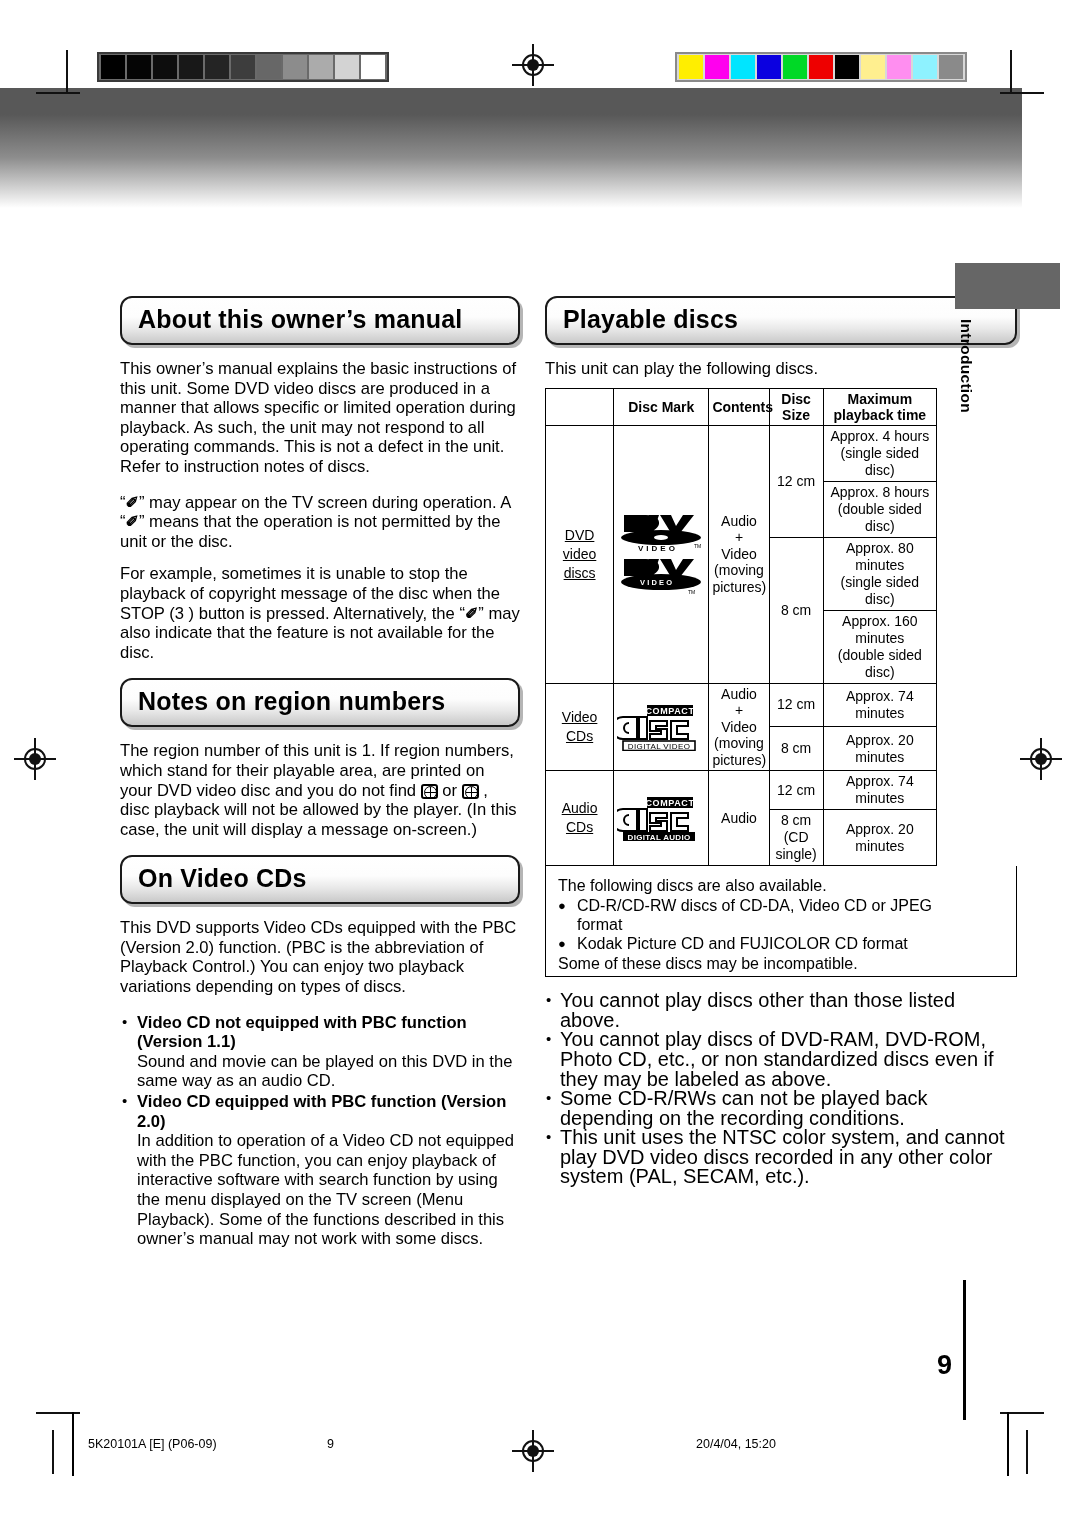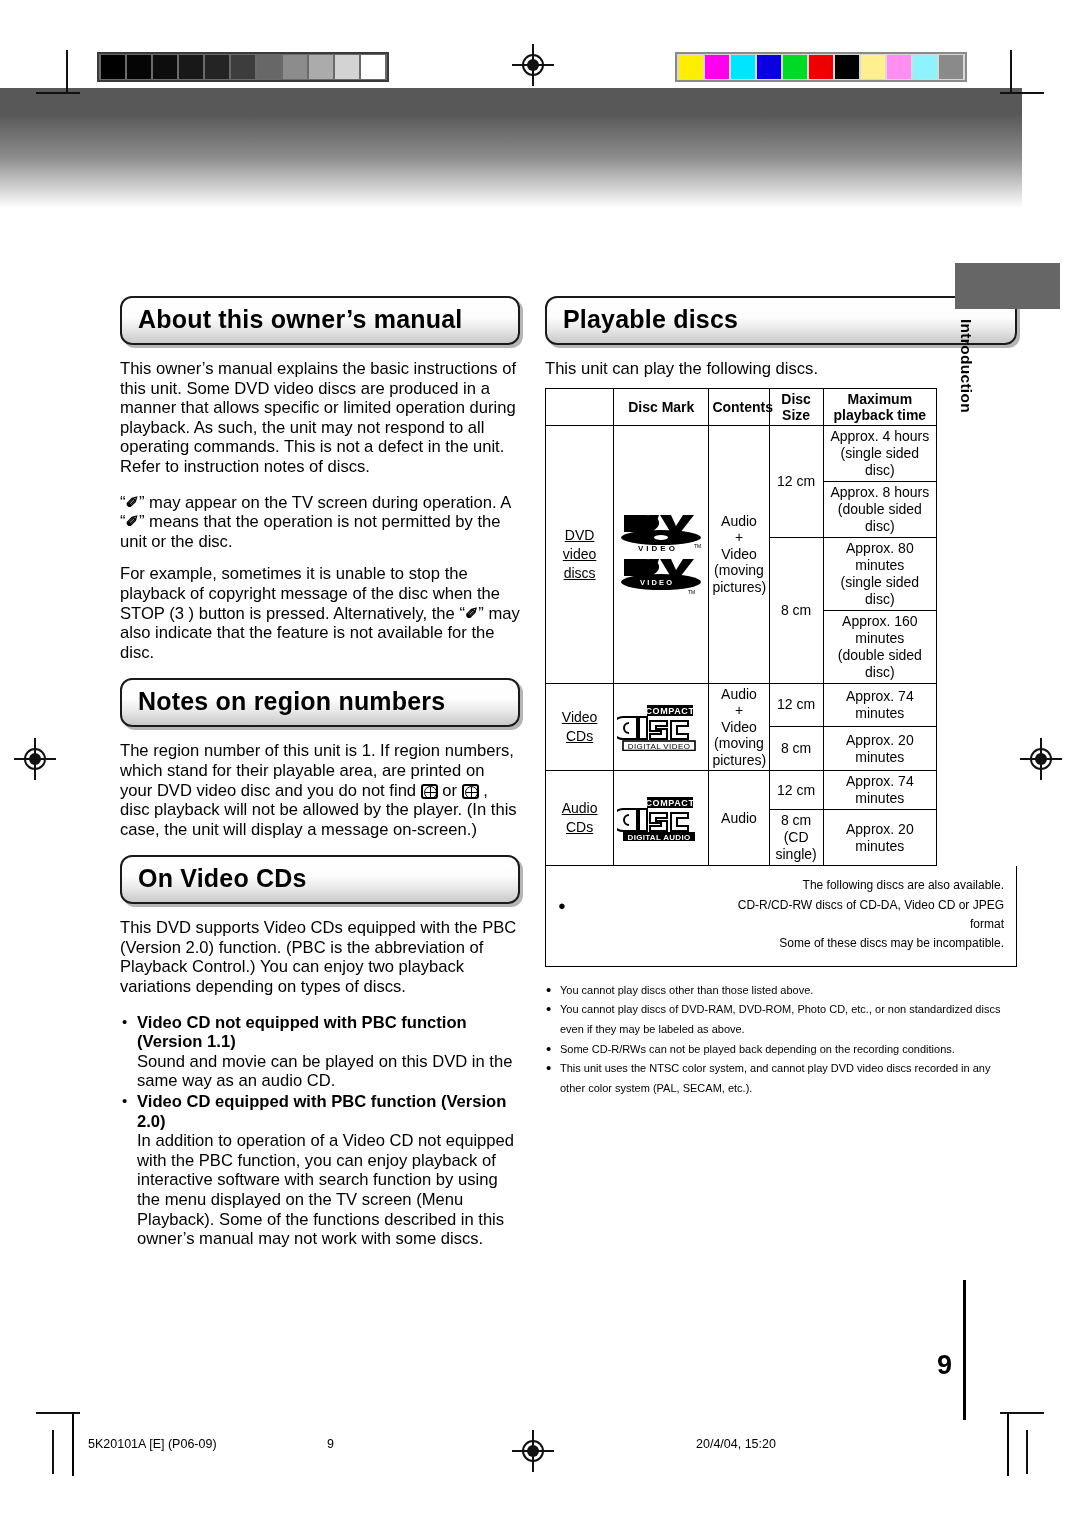--- a/index.html
+++ b/index.html
@@ -115,35 +115,34 @@
   td.rowlabel { font-weight: bold; font-size: 16.5px; line-height: 19px; text-align: center; text-decoration: underline; }
   td.contents { font-size: 14.5px; line-height: 16.5px; }
   td.size     { font-size: 15px; line-height: 17px; }
   td.time     { font-size: 14.5px; line-height: 17px; margin-left: 40px; }
   td.inner-top { border-bottom: 1px solid #555; }
   td.mark     { padding: 6px 2px; }
 
   .notes-box {
     border: 1.6px solid #000;
     border-top: none;
-    padding: 10px 12px 12px 12px;
-    font-size: 12px;
+    padding: 10px 12px 3px 12px;
+    font-size: 16px;
     line-height: 19.4px;
-    text-align: right;
   }
   .notes-box .nb-line { display: block; }
   .notes-box .nb-bullet { display: block; padding-left: 19px; position: relative; }
   .notes-box .nb-bullet::before {
     content: "\25CF"; position: absolute; left: 0; top: 0; font-size: 13px;
   }
   .notes-box .nb-cont { display: block; padding-left: 19px; }
 
   ul.endnotes { margin: 14px 0 0 0; padding: 0; list-style: none; }
   ul.endnotes > li {
-    font-size: 11px; line-height: 19.6px;
+    font-size: 20px; line-height: 19.6px;
     padding-left: 15px; position: relative; margin-bottom: 0px;
   }
   ul.endnotes > li::before {
     content: "\2022"; position: absolute; left: 1px; top: -1px; font-size: 15px;
   }
 
   
   .logo-dvd { display: block; margin: 3px auto; }
   .logo-cd  { display: block; margin: 2px auto; }
 
@@ -433,20 +432,21 @@
           </td>
           <td class="time">Approx. 20 minutes</td>
         </tr>
       </tbody>
     </table>
 
     <div class="notes-box">
       <span class="nb-line">The following discs are also available.</span>
       <span class="nb-bullet">CD-R/CD-RW discs of CD-DA, Video CD or JPEG</span>
       <span class="nb-cont">format</span>
+      <span class="nb-bullet">Kodak Picture CD and FUJICOLOR CD format</span>
       <span class="nb-line">Some of these discs may be incompatible.</span>
     </div>
 
     <ul class="endnotes">
       <li>You cannot play discs other than those listed above.</li>
       <li>You cannot play discs of DVD-RAM, DVD-ROM, Photo CD, etc., or non standardized discs even if they may be labeled as above.</li>
       <li>Some CD-R/RWs can not be played back depending on the recording conditions.</li>
       <li>This unit uses the NTSC color system, and cannot play DVD video discs recorded in any other color system (PAL, SECAM, etc.).</li>
     </ul>
   </div>

